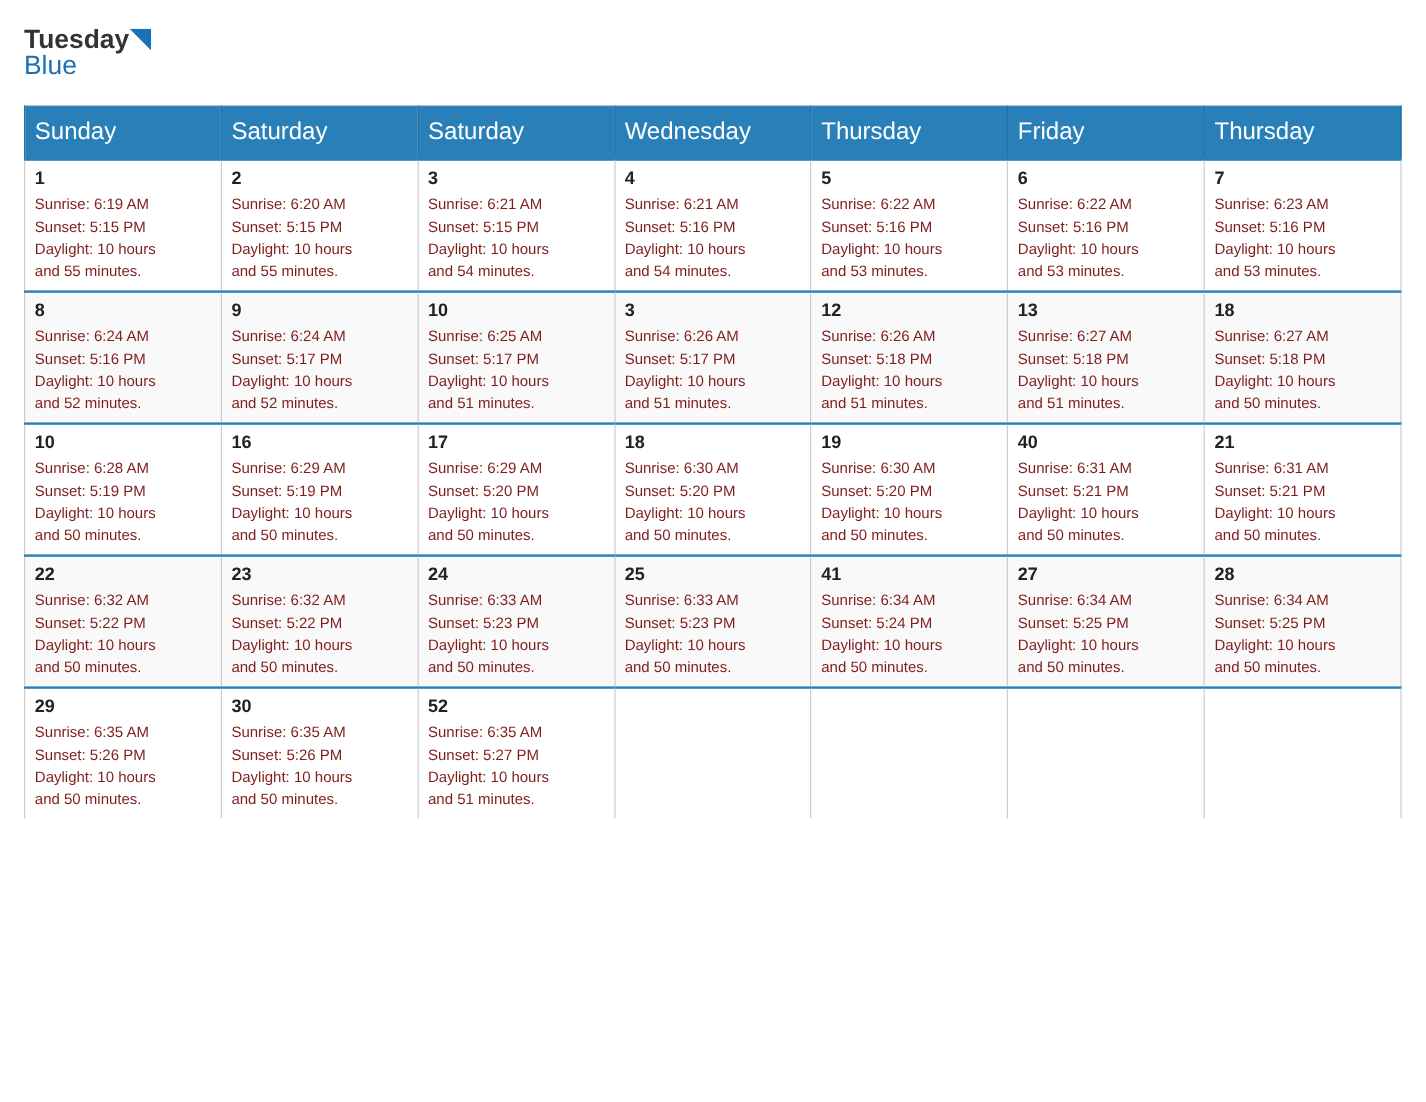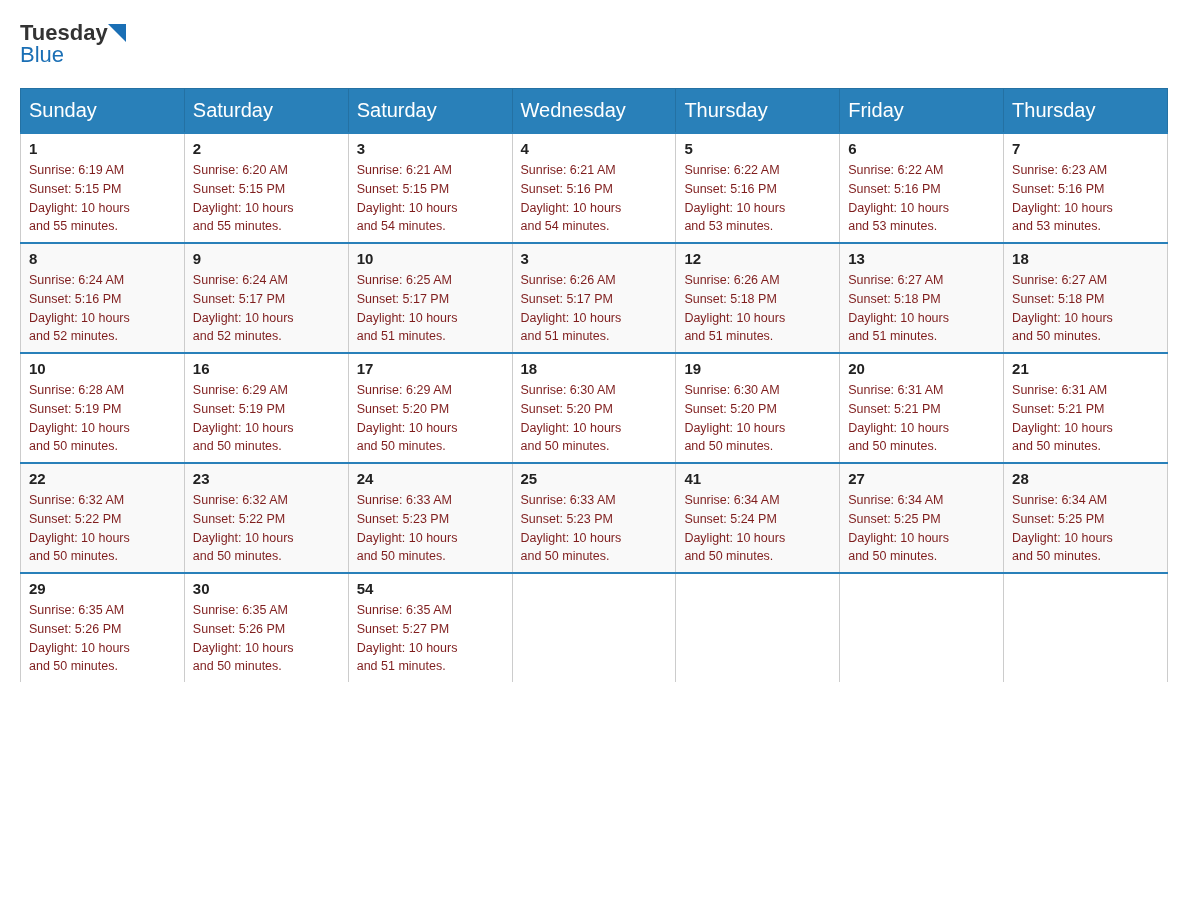--- a/index.html
+++ b/index.html
@@ -306,21 +306,21 @@
         <td>
         <span class="day-number">19</span>
         <div class="day-info">
           Sunrise: 6:30 AM<br>
           Sunset: 5:20 PM<br>
           Daylight: 10 hours<br>
           and 50 minutes.
         </div>
       </td>
         <td>
-        <span class="day-number">20</span>
+        <span class="day-number">40</span>
         <div class="day-info">
           Sunrise: 6:31 AM<br>
           Sunset: 5:21 PM<br>
           Daylight: 10 hours<br>
           and 50 minutes.
         </div>
       </td>
         <td>
         <span class="day-number">21</span>
         <div class="day-info">
@@ -409,21 +409,21 @@
         <td>
         <span class="day-number">30</span>
         <div class="day-info">
           Sunrise: 6:35 AM<br>
           Sunset: 5:26 PM<br>
           Daylight: 10 hours<br>
           and 50 minutes.
         </div>
       </td>
         <td>
-        <span class="day-number">54</span>
+        <span class="day-number">52</span>
         <div class="day-info">
           Sunrise: 6:35 AM<br>
           Sunset: 5:27 PM<br>
           Daylight: 10 hours<br>
           and 51 minutes.
         </div>
       </td>
         <td class="empty-cell"></td>
         <td class="empty-cell"></td>
         <td class="empty-cell"></td>

